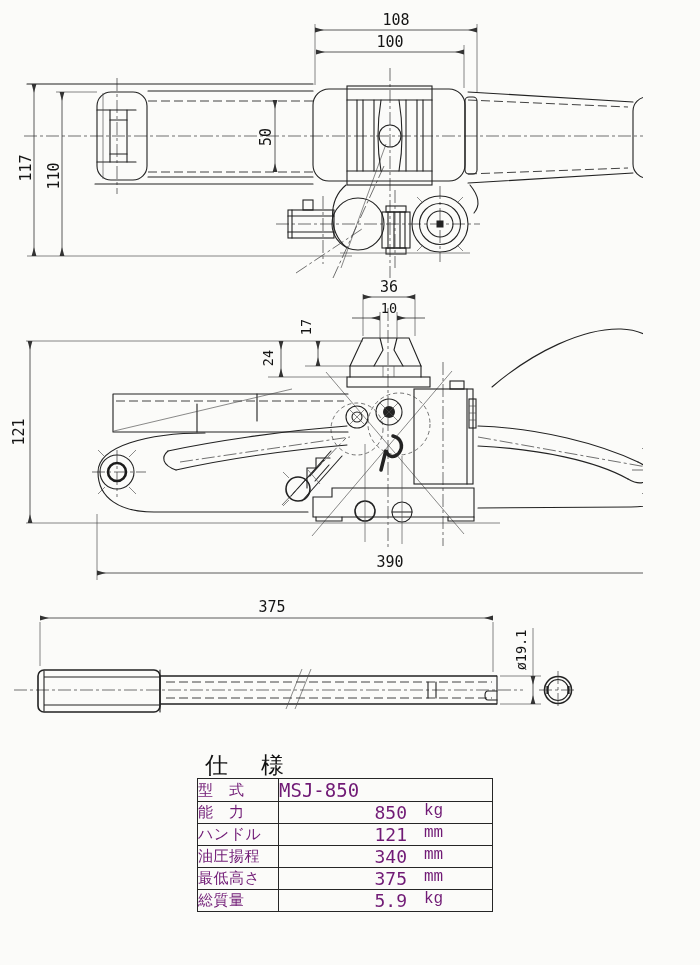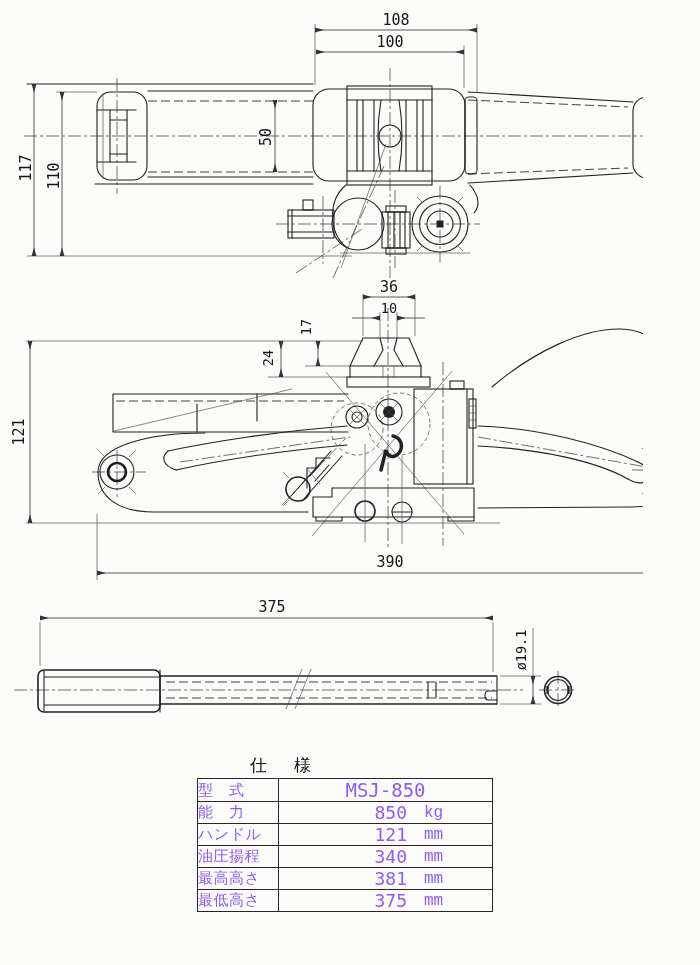--- a/index.html
+++ b/index.html
@@ -11,29 +11,29 @@
   .lnm{stroke:#222;fill:none;stroke-width:1.6;}
   .thin{stroke:#4a4a4a;fill:none;stroke-width:.65;}
   .cl{stroke:#333;fill:none;stroke-width:.7;stroke-dasharray:13 3 3 3;}
   .hid{stroke:#2d2d2d;fill:none;stroke-width:.9;stroke-dasharray:9 4;}
   .dash2{stroke:#3a3a3a;fill:none;stroke-width:.7;stroke-dasharray:4 3;}
   .dim{stroke:#333;fill:none;stroke-width:.8;}
   .ext{stroke:#444;fill:none;stroke-width:.65;}
   .dimtxt{font-family:"DejaVu Sans Mono","Liberation Mono",monospace;font-size:15px;fill:#141414;}
   .dimtxt.sm{font-size:13.5px;}
   .spec{position:absolute;left:197px;top:753px;width:296px;}
-  .spec-title{font-size:17px;letter-spacing:5px;color:#111;padding-left:8px;height:25px;line-height:25px;margin-left:45px;}
+  .spec-title{font-size:23px;letter-spacing:5px;color:#111;padding-left:8px;height:25px;line-height:25px;}
   table.spec-tbl{border-collapse:collapse;width:296px;table-layout:fixed;}
-  table.spec-tbl td{border:1.5px solid #262626;height:18.5px;padding:0;color:#8b5cf6;overflow:hidden;}
+  table.spec-tbl td{border:1.5px solid #262626;height:18.5px;padding:0;color:#701a75;overflow:hidden;}
   td.lbl{width:80px;font-size:15px;padding-left:4px;letter-spacing:.5px;}
   td.val{vertical-align:middle;}
-  .valwrap{display:flex;align-items:center;}
+  .valwrap{display:flex;align-items:flex-start;}
   .num{width:128px;text-align:right;font-family:"DejaVu Sans Mono","Liberation Mono",monospace;font-size:18px;}
   .unit{margin-left:17px;font-family:Liberation Mono, monospace;font-size:16px;}
-  td.val-model{text-align:center;padding-right:42px;font-family:"DejaVu Sans Mono","Liberation Mono",monospace;font-size:19px;}
+  td.val-model{text-align:left;padding-right:42px;font-family:"DejaVu Sans Mono","Liberation Mono",monospace;font-size:19px;}
 </style>
 </head>
 <body>
 
 <div id="stage">
 <svg width="700" height="750" viewBox="0 0 700 750">
   <defs>
     <marker id="ar" viewBox="0 0 12 8" refX="11.5" refY="4" markerWidth="12" markerHeight="8" orient="auto-start-reverse">
       <path d="M0.5 4 L11.5 1 L11.5 7 Z" fill="#333"></path>
     </marker>
@@ -309,33 +309,33 @@
       <tr>
         <td class="lbl">油圧揚程</td>
         <td class="val">
               <div class="valwrap">
                 <span class="num">340</span>
                 <span class="unit">mm</span>
               </div>
             </td>
       </tr>
       <tr>
-        <td class="lbl">最高高さ</td>
-        <td class="val">
-              <div class="valwrap">
-                <span class="num">381</span>
-                <span class="unit">mm</span>
-              </div>
-            </td>
-      </tr>
-      <tr>
         <td class="lbl">最低高さ</td>
         <td class="val">
               <div class="valwrap">
                 <span class="num">375</span>
                 <span class="unit">mm</span>
+              </div>
+            </td>
+      </tr>
+      <tr>
+        <td class="lbl">総質量</td>
+        <td class="val">
+              <div class="valwrap">
+                <span class="num">5.9</span>
+                <span class="unit">kg</span>
               </div>
             </td>
       </tr>
     </tbody>
       </table>
   </div>
 </div>
 
 </body></html>

